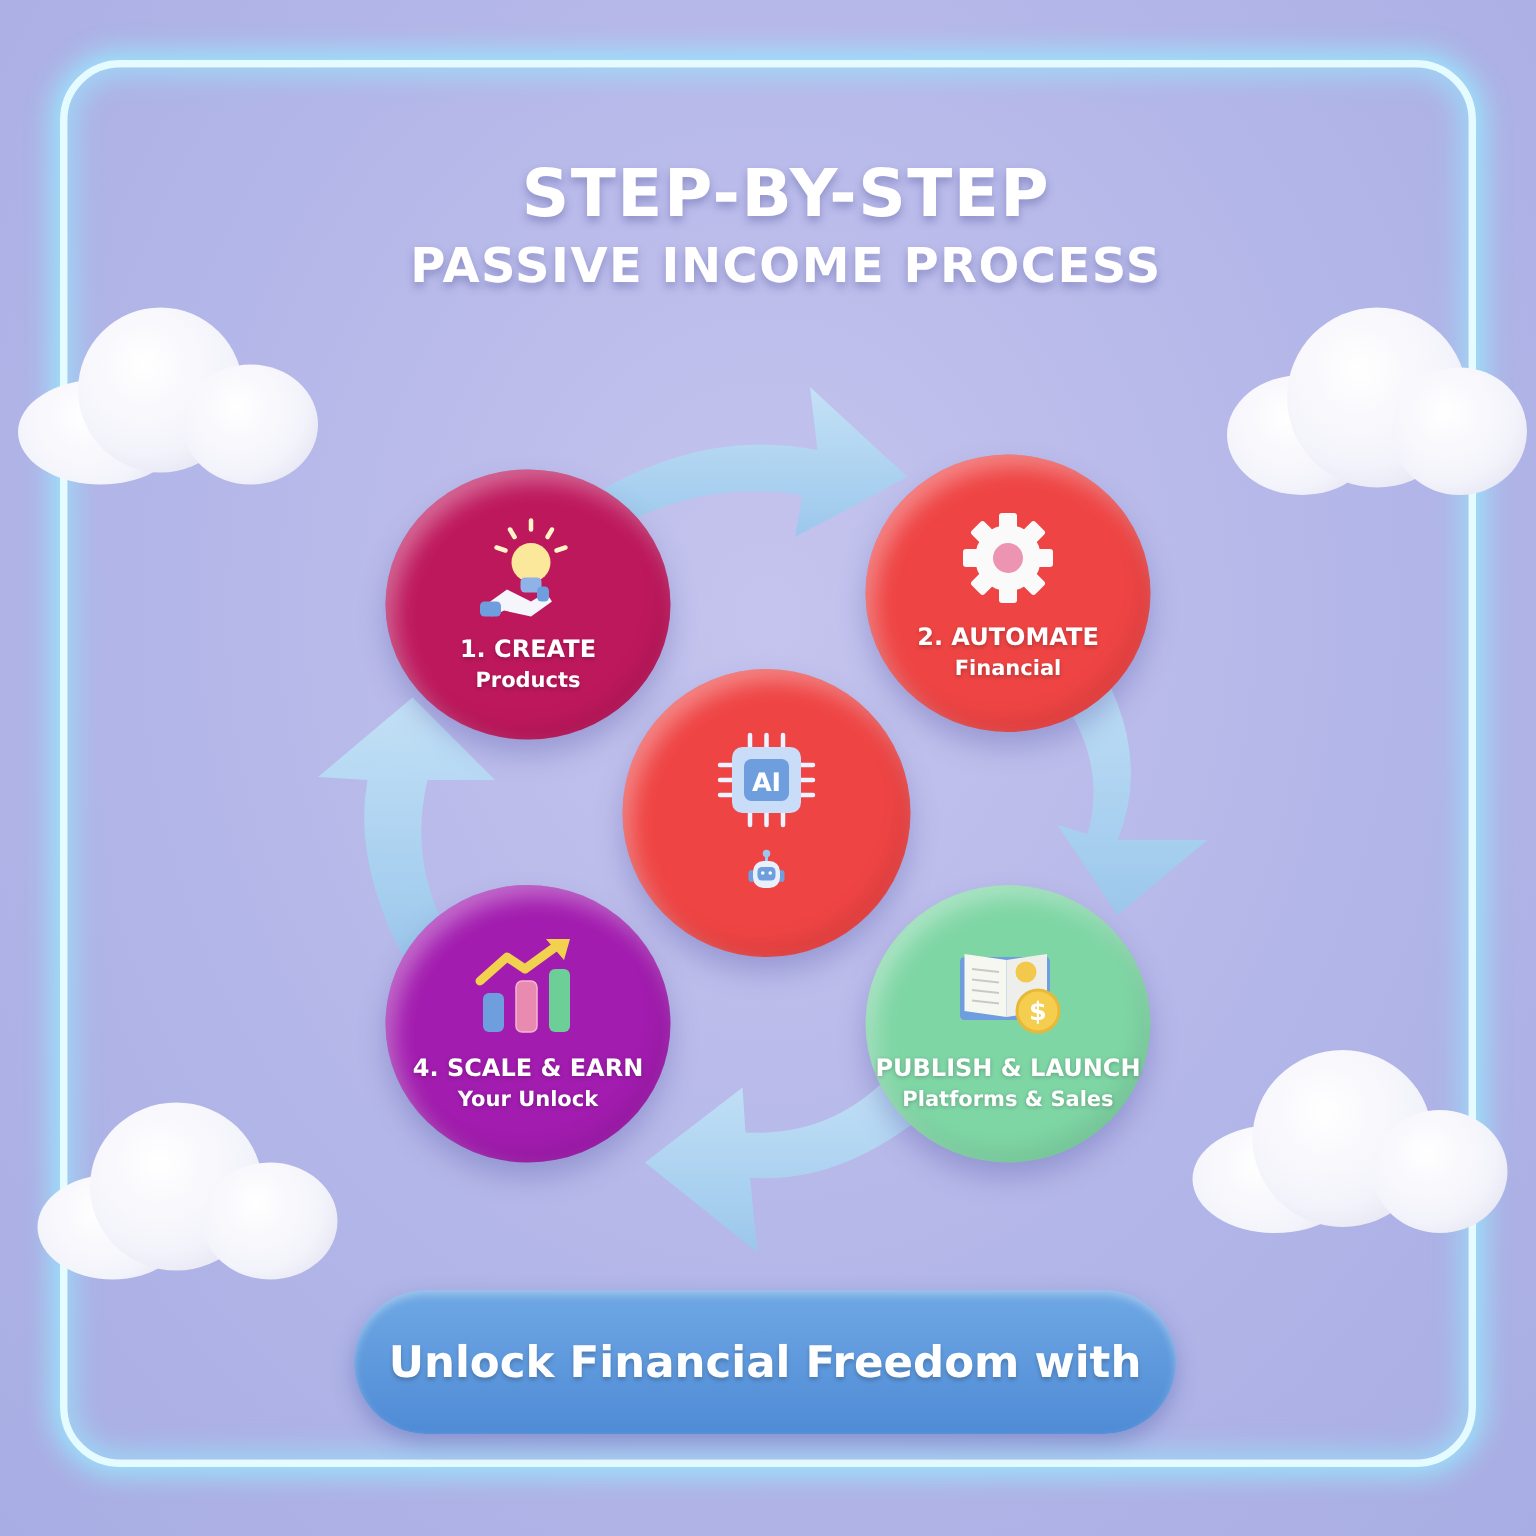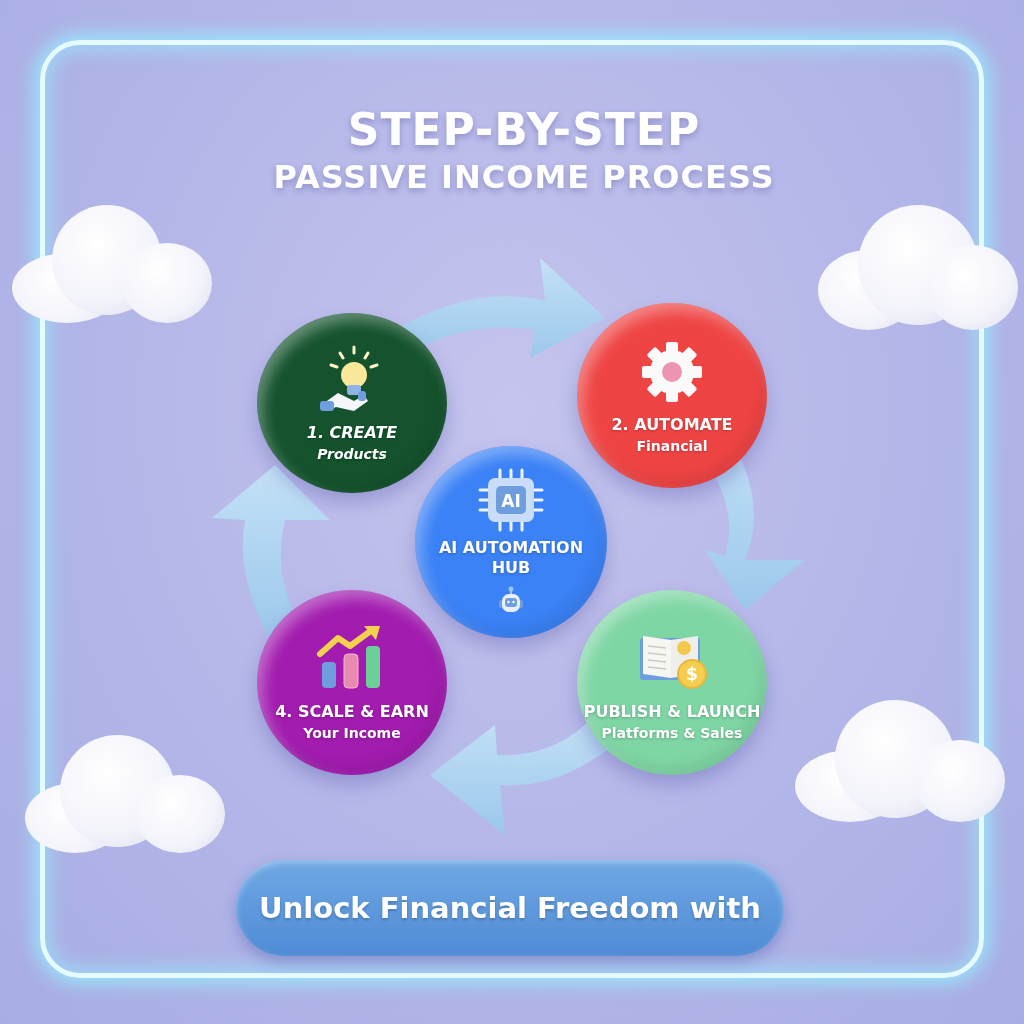--- a/index.html
+++ b/index.html
@@ -28,25 +28,25 @@
 
     .step {
       position: absolute; border-radius: 50%;
       display: flex; flex-direction: column; align-items: center; justify-content: center;
       box-shadow: 0 10px 18px rgba(90,90,170,0.35), inset -6px -8px 14px rgba(0,0,0,0.08), inset 6px 8px 14px rgba(255,255,255,0.35);
     }
     .step .icon { width: 76px; height: 70px; margin-bottom: 8px; }
     .step .label { color: #fff; font-weight: bold; font-size: 16px; text-shadow: 0 1px 3px rgba(0,0,0,0.25); text-align: center; }
     .step .sub { color: #fff; font-weight: bold; font-size: 14px; text-shadow: 0 1px 3px rgba(0,0,0,0.25); text-align: center; margin-top: 4px; }
 
-    .s1 { left: 257px; top: 313px; width: 190px; height: 180px; background: #14532d; font-style: italic; }
+    .s1 { left: 257px; top: 313px; width: 190px; height: 180px; background: #be185d; }
     .s2 { left: 577px; top: 303px; width: 190px; height: 185px; background: #ef4444; }
     .s3 { left: 577px; top: 590px; width: 190px; height: 185px; background: #7fd6a5; }
     .s4 { left: 257px; top: 590px; width: 190px; height: 185px; background: #a21caf; }
-    .hub { left: 415px; top: 446px; width: 192px; height: 192px; background: #3b82f6; }
+    .hub { left: 415px; top: 446px; width: 192px; height: 192px; background: #ef4444; }
     .hub .label { font-size: 16px; line-height: 20px; }
 
     .cta {
       position: absolute; left: 236px; top: 860px; width: 548px; height: 96px;
       border-radius: 48px; background: linear-gradient(#6fa8e4, #4f8bd6);
       box-shadow: 0 6px 14px rgba(60,80,160,0.35), inset 0 3px 6px rgba(255,255,255,0.35);
       display: flex; flex-direction: column; align-items: center; justify-content: center;
       color: #fff; font-weight: bold; font-size: 29px; line-height: 38px;
       text-shadow: 0 2px 3px rgba(0,0,0,0.2);
     }
@@ -152,21 +152,21 @@
 
 <div class="step s4">
   <svg class="icon" viewBox="0 0 76 70">
     <rect x="8" y="38" width="14" height="26" rx="4" fill="#6f9ede"></rect>
     <rect x="30" y="30" width="14" height="34" rx="4" fill="#e98bb0" stroke="#f3b7cc" stroke-width="1"></rect>
     <rect x="52" y="22" width="14" height="42" rx="4" fill="#6ccf98"></rect>
     <polyline points="6,30 24,14 36,22 58,6" fill="none" stroke="#f2d14f" stroke-width="6" stroke-linecap="round" stroke-linejoin="round"></polyline>
     <path d="M50 2 L66 2 L62 16 Z" fill="#f2d14f"></path>
   </svg>
   <div class="label">4. SCALE &amp; EARN</div>
-  <div class="sub">Your Income</div>
+  <div class="sub">Your Unlock</div>
 </div>
 
 <div class="step hub">
   <svg width="70" height="64" viewBox="0 0 70 64" style="margin-bottom:6px;">
     <g stroke="#eef4ff" stroke-width="3" stroke-linecap="round">
       <line x1="24" y1="2" x2="24" y2="10"></line>
         <line x1="35" y1="2" x2="35" y2="10"></line>
         <line x1="46" y1="2" x2="46" y2="10"></line>
       <line x1="24" y1="54" x2="24" y2="62"></line>
         <line x1="35" y1="54" x2="35" y2="62"></line>
@@ -175,21 +175,20 @@
         <line x1="4" y1="32" x2="12" y2="32"></line>
         <line x1="4" y1="42" x2="12" y2="42"></line>
       <line x1="58" y1="22" x2="66" y2="22"></line>
         <line x1="58" y1="32" x2="66" y2="32"></line>
         <line x1="58" y1="42" x2="66" y2="42"></line>
     </g>
     <rect x="12" y="10" width="46" height="44" rx="7" fill="#c9dcf8"></rect>
     <rect x="20" y="18" width="30" height="28" rx="5" fill="#6f9ede"></rect>
     <text x="35" y="39" text-anchor="middle" font-size="17" font-weight="bold" fill="#fff" font-family="DejaVu Sans, sans-serif">AI</text>
   </svg>
-  <div class="label" style="width:160px;">AI AUTOMATION HUB</div>
   <svg width="30" height="30" viewBox="0 0 30 30" style="margin-top:8px;">
     <line x1="15" y1="2" x2="15" y2="8" stroke="#9ec6f2" stroke-width="2"></line>
     <circle cx="15" cy="3" r="2.5" fill="#9ec6f2"></circle>
     <rect x="3" y="14" width="4" height="8" rx="2" fill="#6f9ede"></rect>
     <rect x="23" y="14" width="4" height="8" rx="2" fill="#6f9ede"></rect>
     <rect x="6" y="8" width="18" height="18" rx="7" fill="#e8f0fb"></rect>
     <rect x="9" y="12" width="12" height="9" rx="3" fill="#6f9ede"></rect>
     <circle cx="12.5" cy="16" r="1.2" fill="#fff"></circle>
       <circle cx="17.5" cy="16" r="1.2" fill="#fff"></circle>
   </svg>

